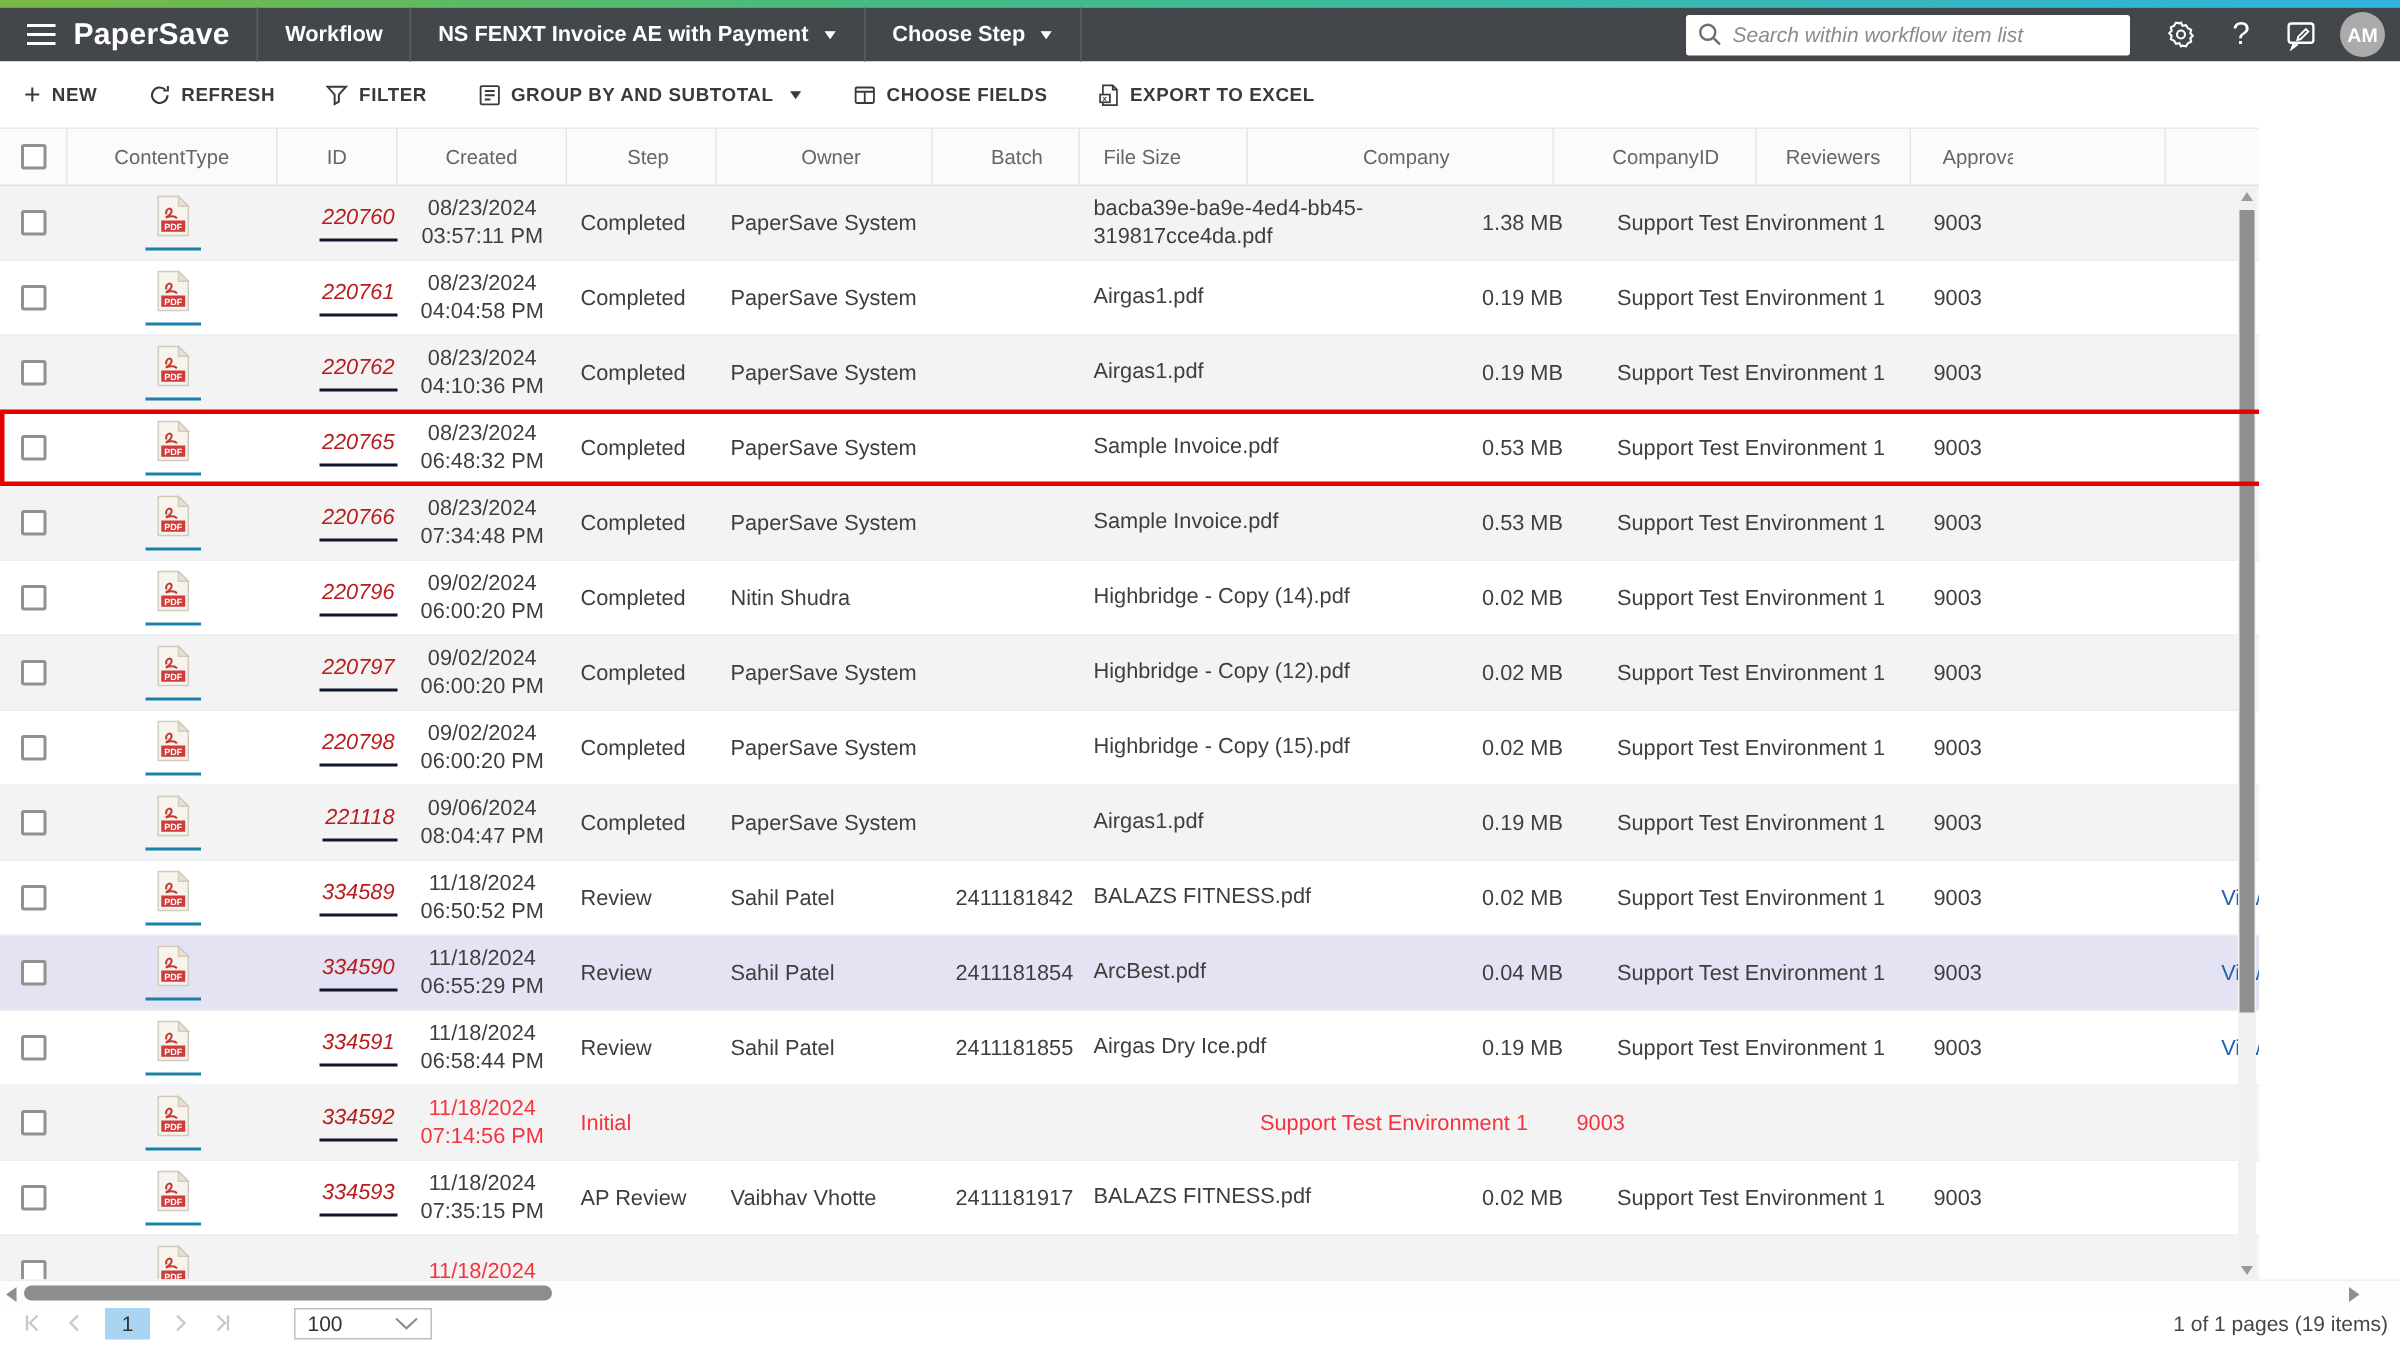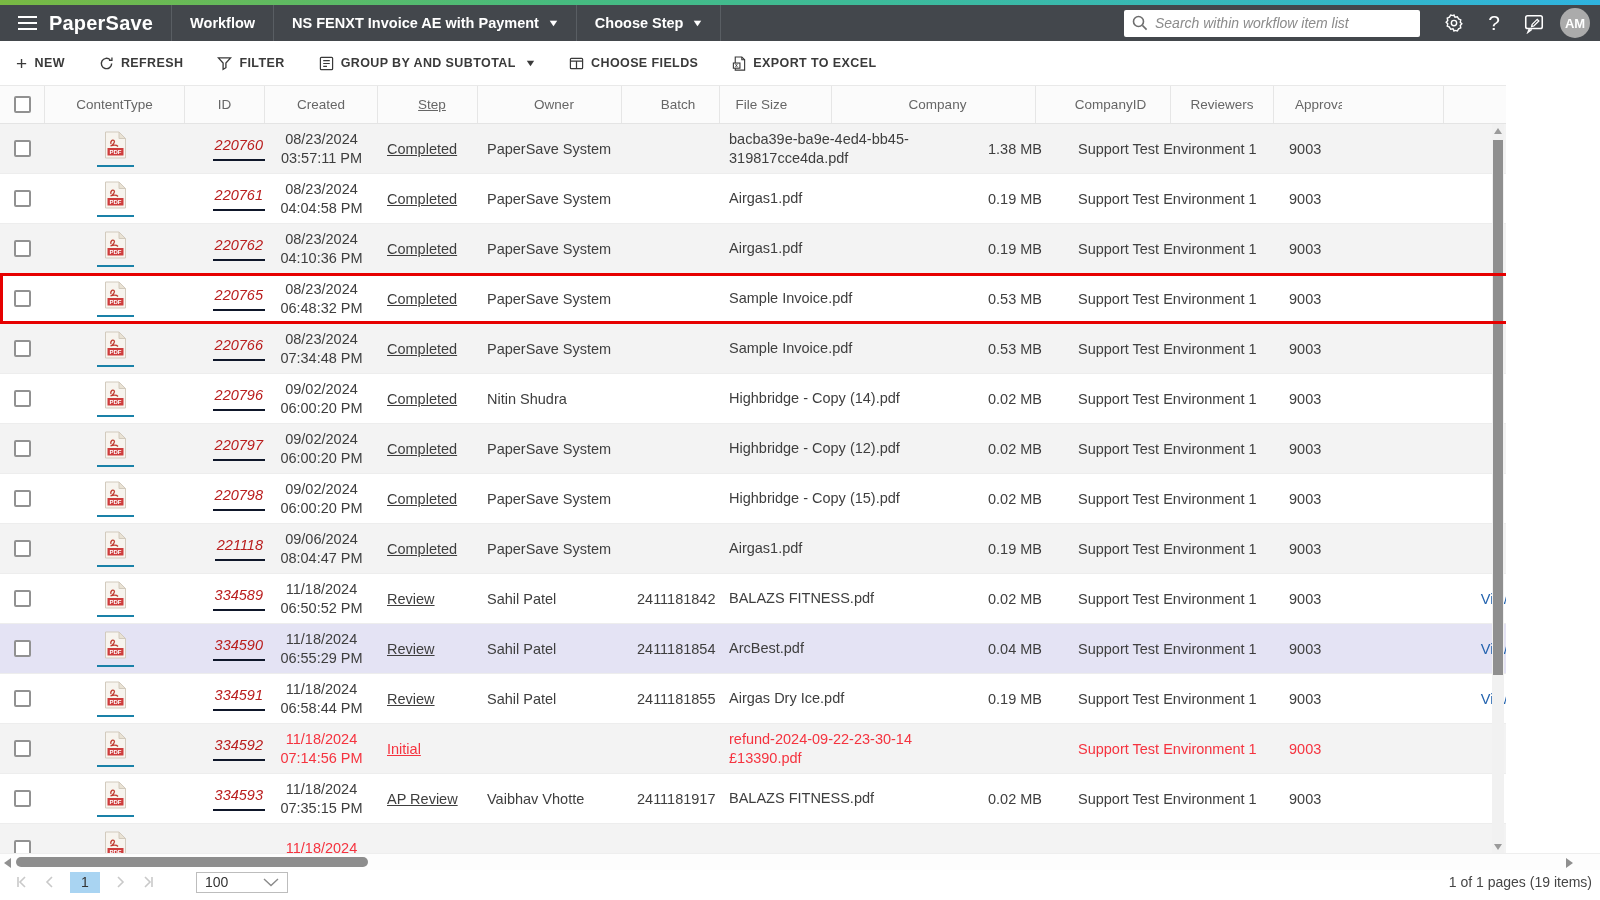--- a/index.html
+++ b/index.html
@@ -38,21 +38,21 @@
   .tbody { width:1682px; height:730px; overflow:hidden; }
   .row { display:flex; width:1682px; height:50px; align-items:center; border-bottom:1px solid #ededed; font-size:14.5px; color:#3e3e3e; cursor:pointer; }
   .row.shade-gray { background:#f3f3f3; }
   .row.shade-white { background:#fff; }
   .row.selected { background:#e4e3f4; }
   .cell { flex:none; }
   .c0 { width:45px;  display:flex; justify-content:center; }
   .c1 { width:140px; display:flex; justify-content:center; }
   .c2 { width:80px;  text-align:right; }
   .c3 { width:113px; text-align:center; line-height:19px; }
-  .c4 { width:100px; padding-left:9px;text-decoration:underline; }
+  .c4 { width:100px; padding-left:9px; }
   .c5 { width:144px; padding-left:9px; }
   .c6 { width:98px;  padding-left:15px; }
   .c7 { width:238px; padding:0 14px 0 9px; overflow-wrap:break-word; word-break:break-word; line-height:19px; }
   .c8 { width:112px; text-align:right; padding-right:28px; }
   .c9 { width:204px; padding-left:8px; }
   .c10{ width:135px; padding-left:15px; }
   .c11{ width:103px; text-align:right; }
   .c12{ width:170px; padding-left:21px; }
   .hcell.c12 { justify-content:flex-start; }
   .clip { display:inline-block; max-width:47px; overflow:hidden; white-space:nowrap; vertical-align:middle; }
@@ -569,21 +569,20 @@
             </svg></a>
         </div>
         <div class="cell c2"><a class="id-link">334592</a></div>
         <div class="cell c3">
           <div>11/18/2024</div>
           <div>07:14:56 PM</div>
         </div>
         <div class="cell c4">Initial</div>
         <div class="cell c5"></div>
         <div class="cell c6"></div>
-        <div class="cell c7">refund-2024-09-22-23-30-14 £13390.pdf</div>
         <div class="cell c8"></div>
         <div class="cell c9">Support Test Environment 1</div>
         <div class="cell c10">9003</div>
         <div class="cell c11"></div>
         <div class="cell c12"><span class="clip"></span></div>
       </div>
       <div class="row shade-white">
         <div class="cell c0">
           <span class="cb"></span>
         </div>

